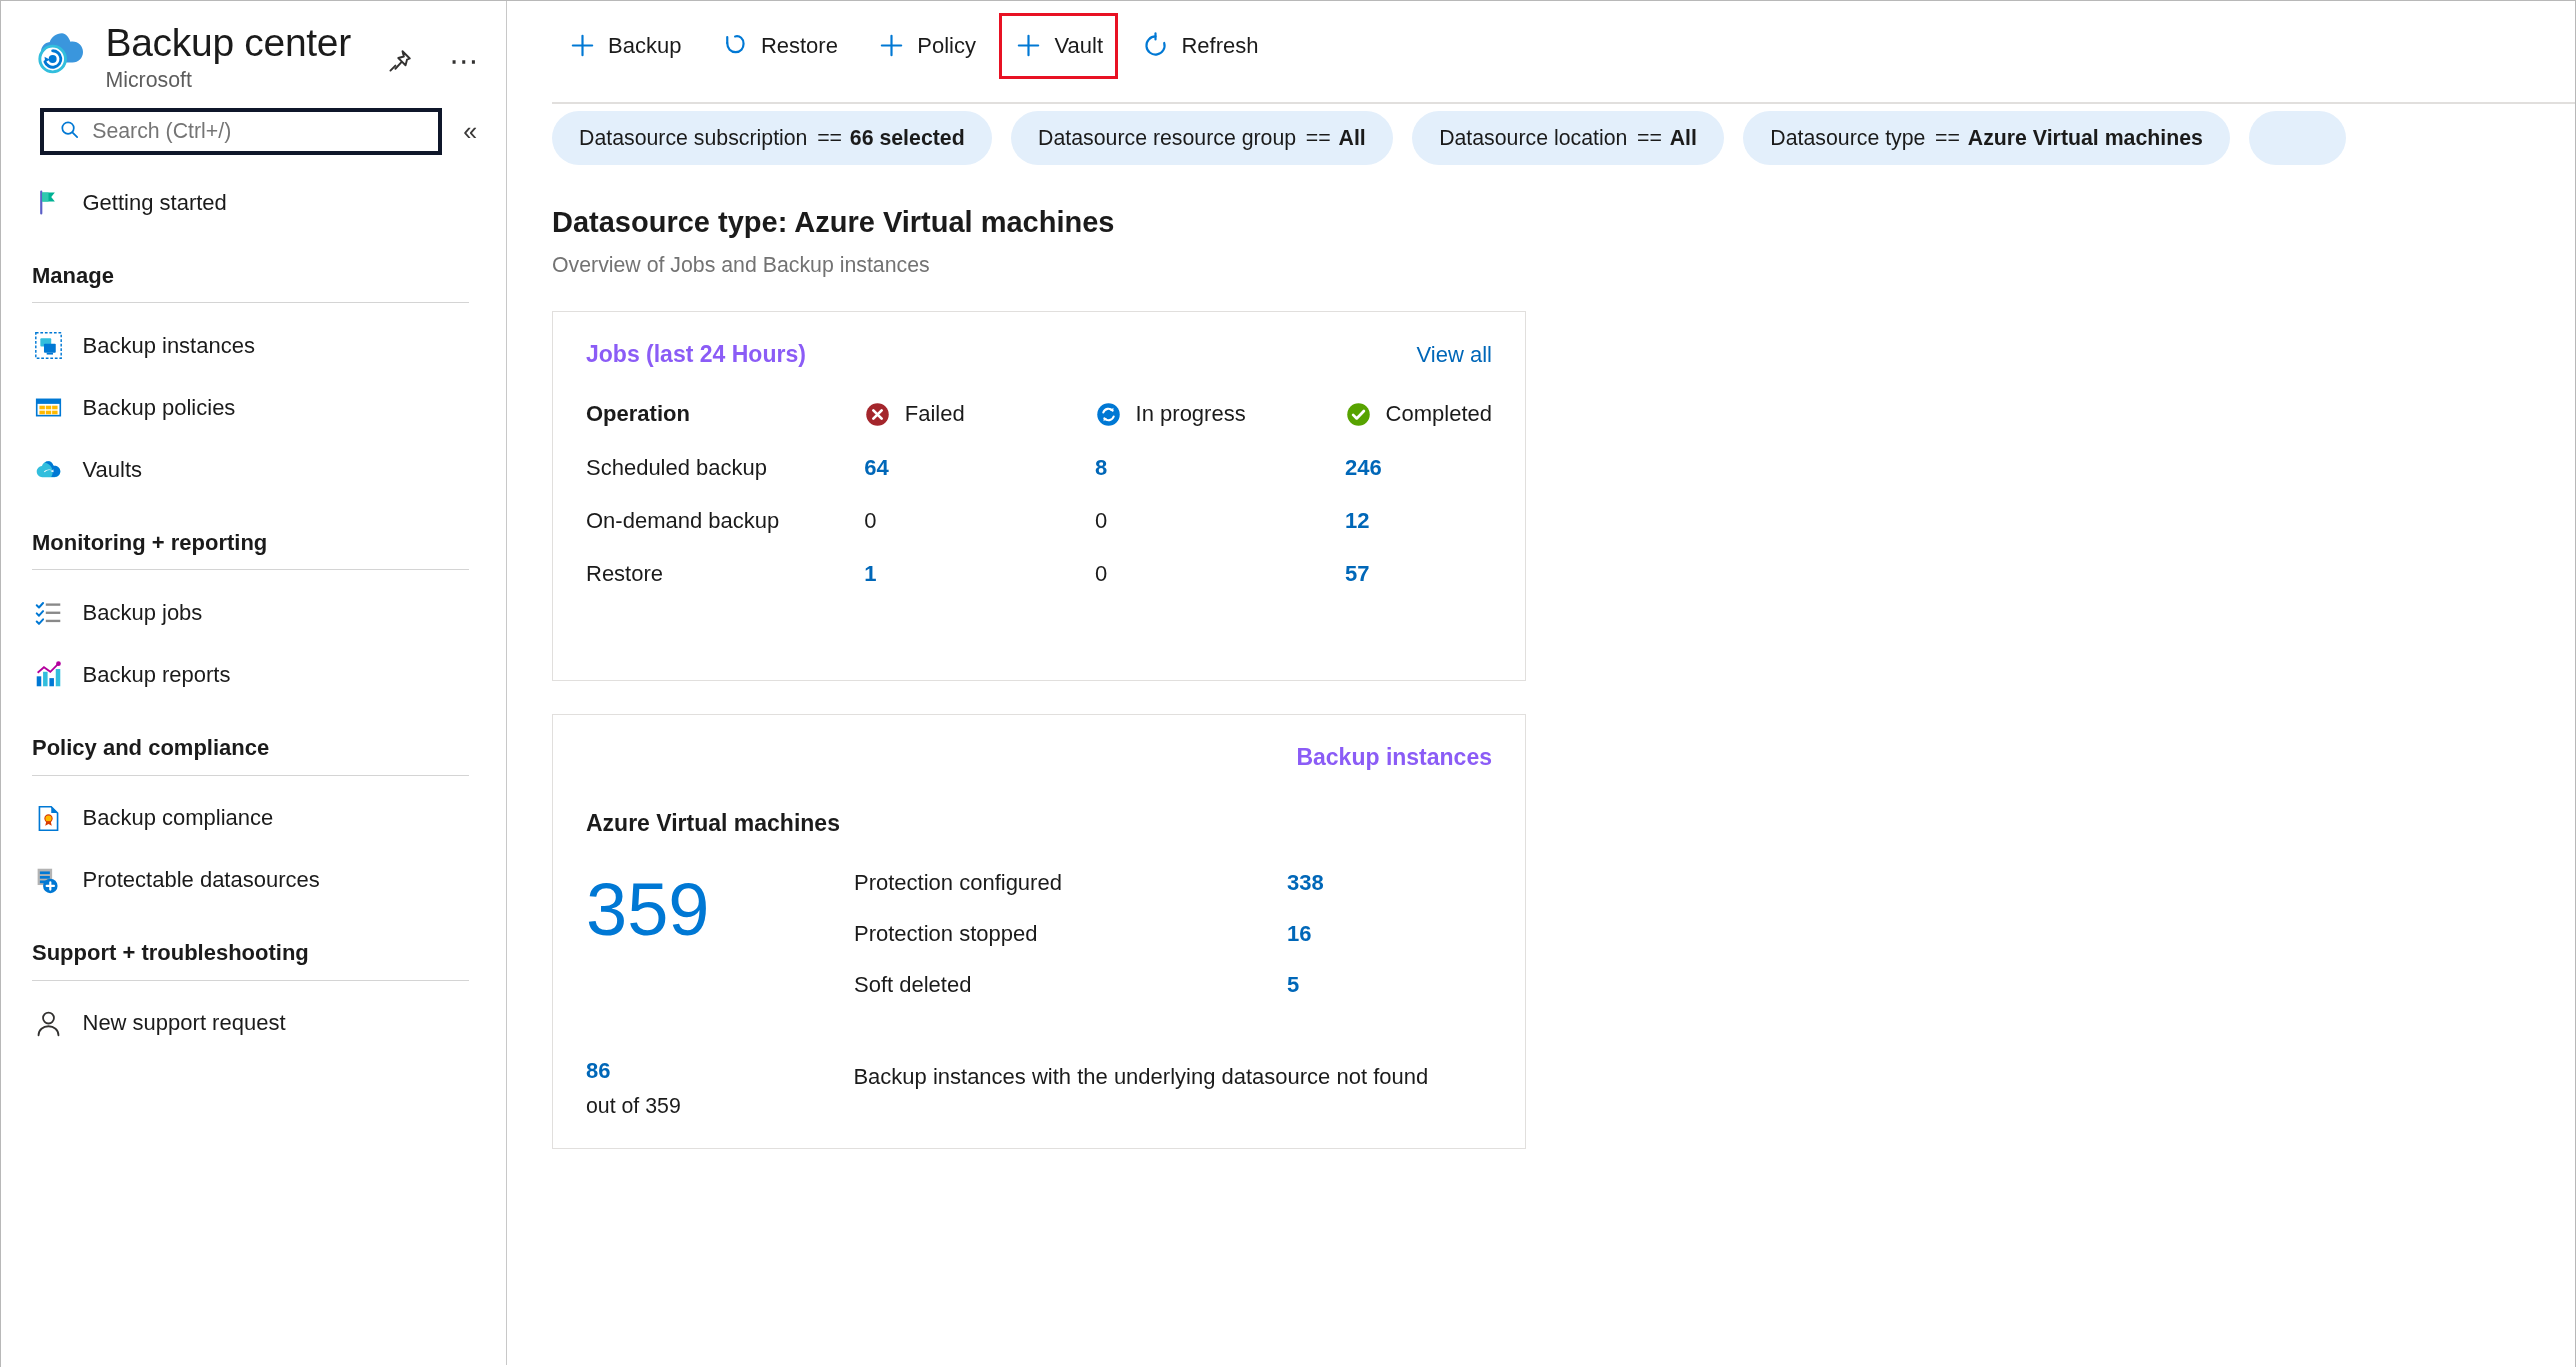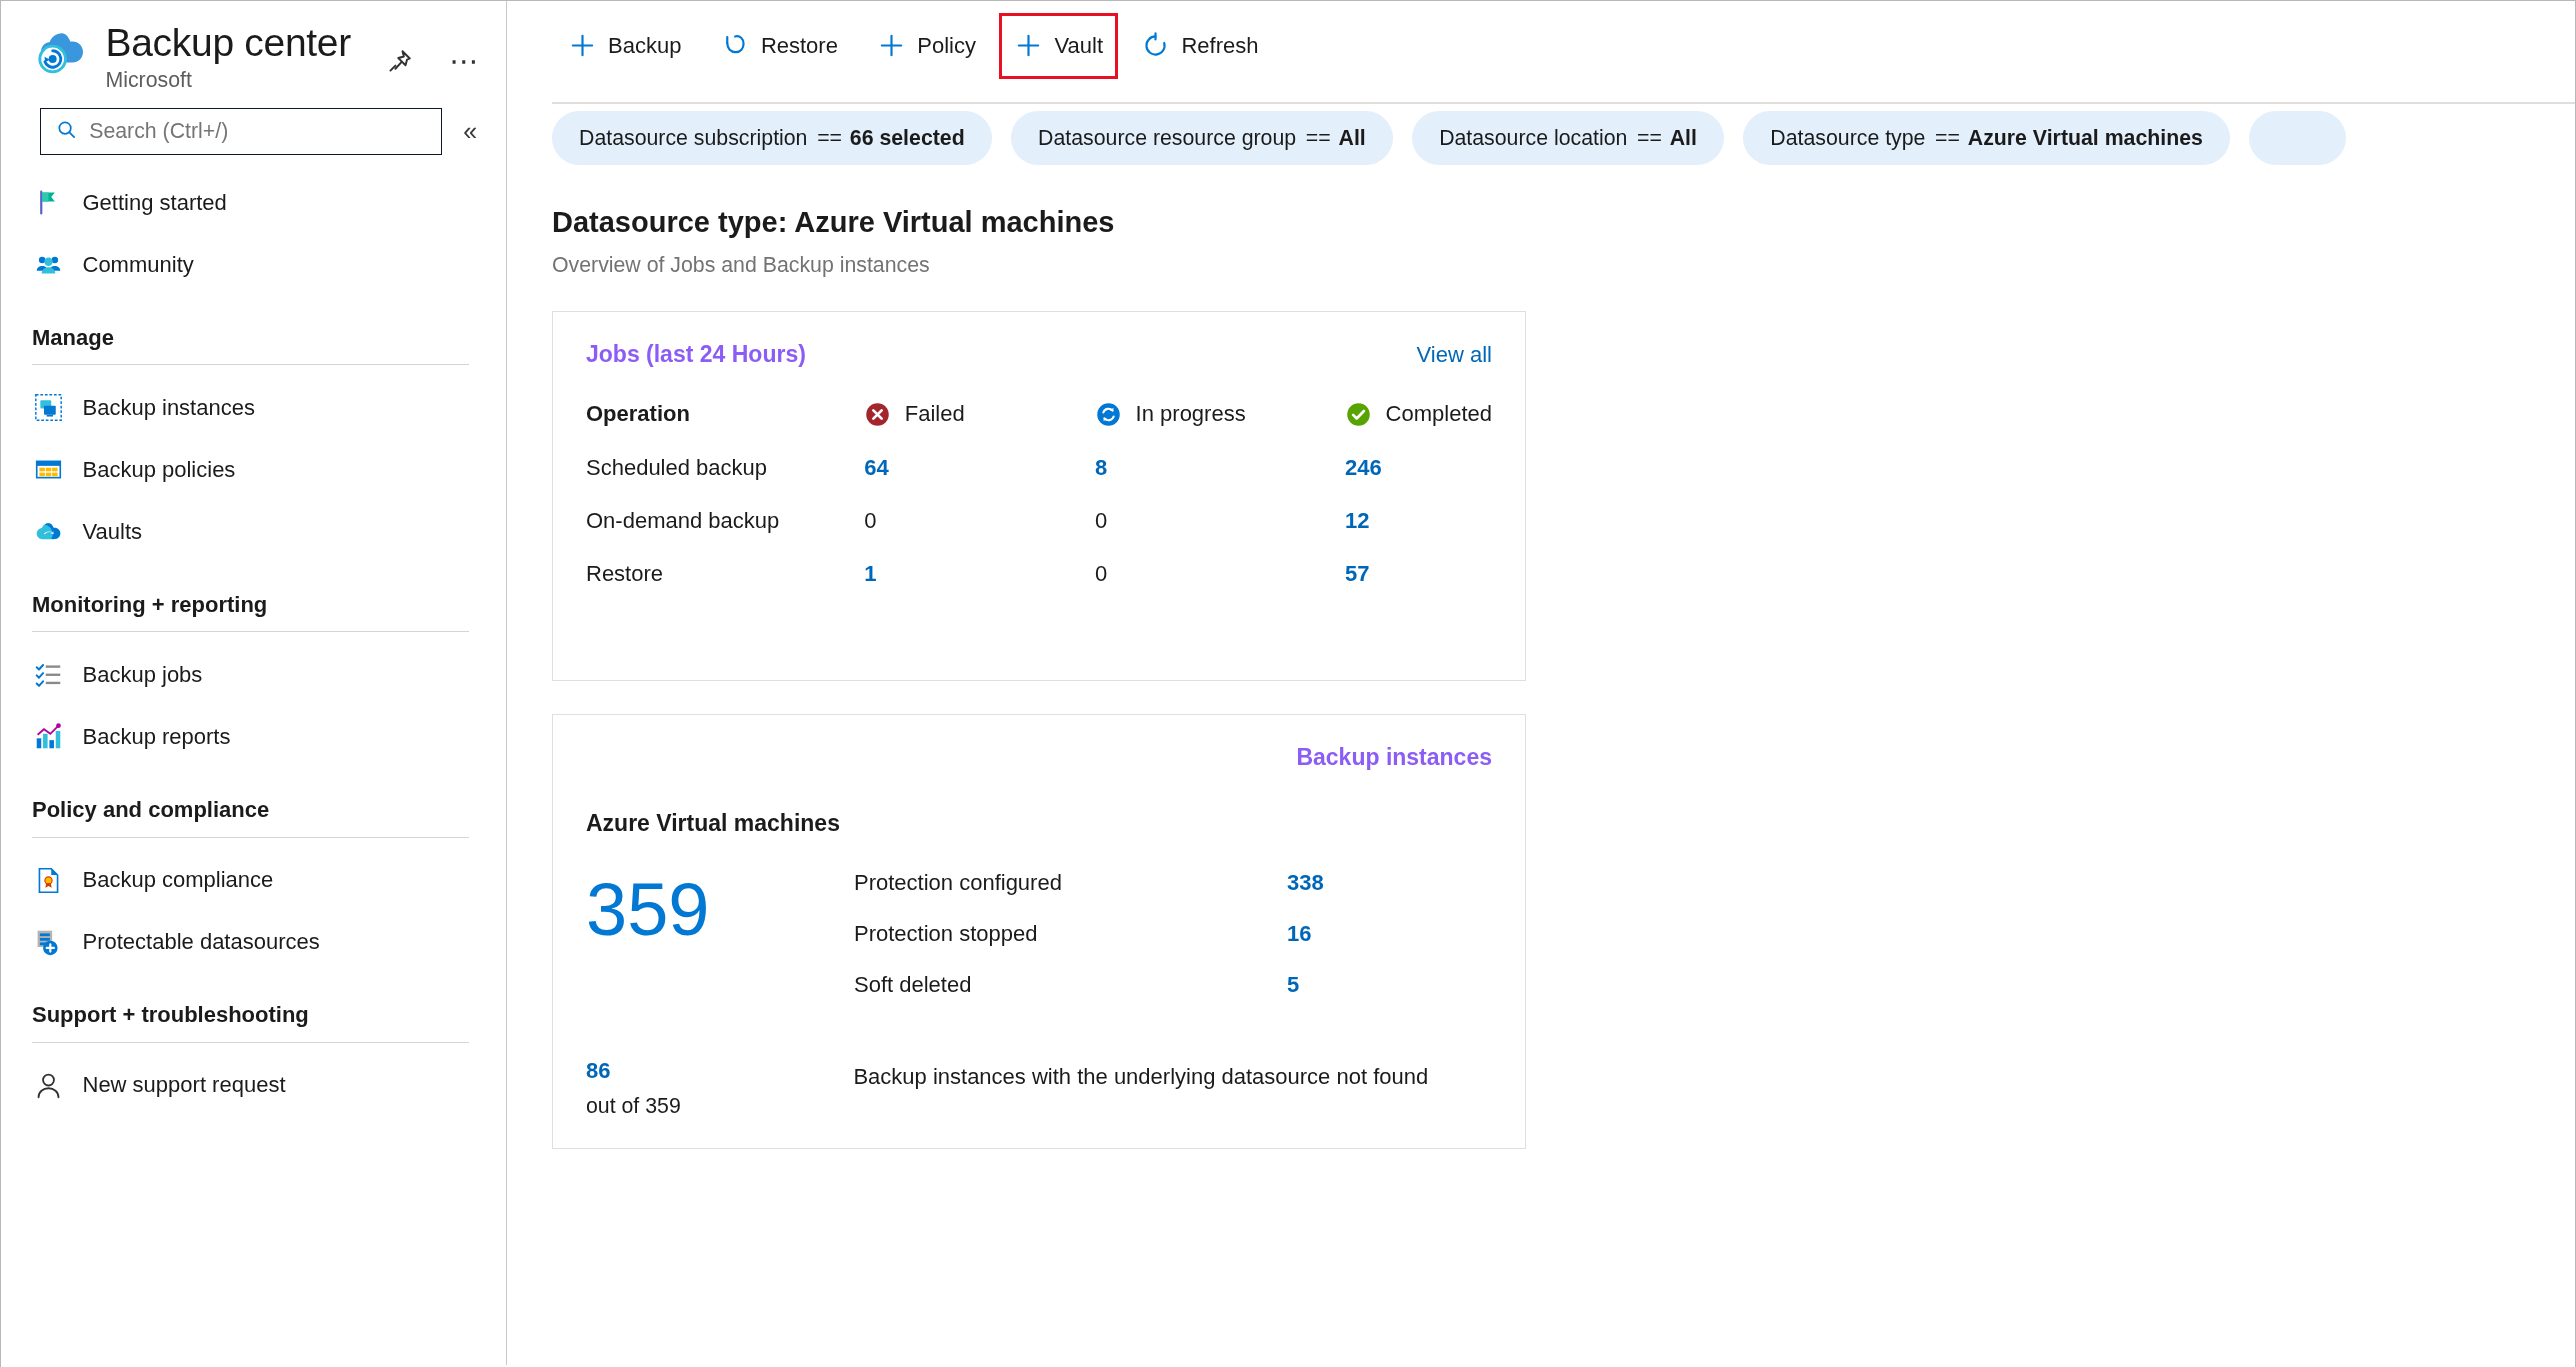--- a/index.html
+++ b/index.html
@@ -39,21 +39,21 @@
   .brand-actions { display: flex; align-items: center; margin: 21.3px 0 0 27px; }
   .pin-icon, .ellipsis-icon {
     width: 43px; height: 43px; display: flex; align-items: center;
     justify-content: center; cursor: pointer; color: #323130;
   }
   .ellipsis-icon { margin-left: 21.3px; font-size: 29px; line-height: 1; color: #323130; }
 
   .search-row { display: flex; align-items: center; padding: 0 0 0 39px; height: 58px; }
   .search-box {
     position: relative; width: 402px; height: 47px;
-    border: 1px solid #0f172a; background: #fff; display: flex; align-items: center;
+    border: 4px solid #0f172a; background: #fff; display: flex; align-items: center;
   }
   .search-box .mag { margin: 0 11.6px 0 13.6px; flex: 0 0 auto; }
   .search-box input {
     border: 0; outline: 0; background: transparent;
     font-family: "Liberation Sans", sans-serif;
     font-size: 21.3px; color: #6e6e6e; width: 320px;
   }
   .collapse-btn {
     margin-left: 21.3px; font-size: 25px; color: #3b3a39;
     cursor: pointer; line-height: 1; user-select: none;
@@ -185,33 +185,20 @@
         <span class="ico">
           <svg viewBox="0 0 32 32" width="29" height="29">
             <path d="M8 4v24" stroke="#5b5fc7" stroke-width="2.4" stroke-linecap="round"></path>
             <path d="M9 5h14l-4 5 4 5H9z" fill="#00b294"></path>
             <path d="M9 5h7v10H9z" fill="#30c8b0"></path>
           </svg>
         </span>
         <span>Getting started</span>
       </div>
 
-      <div class="nav-item">
-        <span class="ico">
-          <svg viewBox="0 0 32 32" width="29" height="29">
-            <circle cx="9" cy="11" r="3.6" fill="#0078d4"></circle>
-            <path d="M3 23c0-3.3 2.7-5.4 6-5.4s6 2.1 6 5.4z" fill="#0078d4"></path>
-            <circle cx="23" cy="11" r="3.6" fill="#0078d4"></circle>
-            <path d="M17 23c0-3.3 2.7-5.4 6-5.4s6 2.1 6 5.4z" fill="#0078d4"></path>
-            <circle cx="16" cy="13" r="4.6" fill="#32bedd"></circle>
-            <path d="M8.5 26c0-4.2 3.4-7 7.5-7s7.5 2.8 7.5 7z" fill="#32bedd"></path>
-          </svg>
-        </span>
-        <span>Community</span>
-      </div>
 
       <div class="nav-group">
         <div class="nav-group-title">Manage</div>
         <div class="nav-group-rule"></div>
       </div>
       <div style="margin-top:11.6px">
         <div class="nav-item">
           <span class="ico">
             <svg viewBox="0 0 32 32" width="29" height="29">
               <rect x="2" y="2" width="28" height="28" fill="none" stroke="#0078d4" stroke-width="1.6" stroke-dasharray="3 2"></rect>

